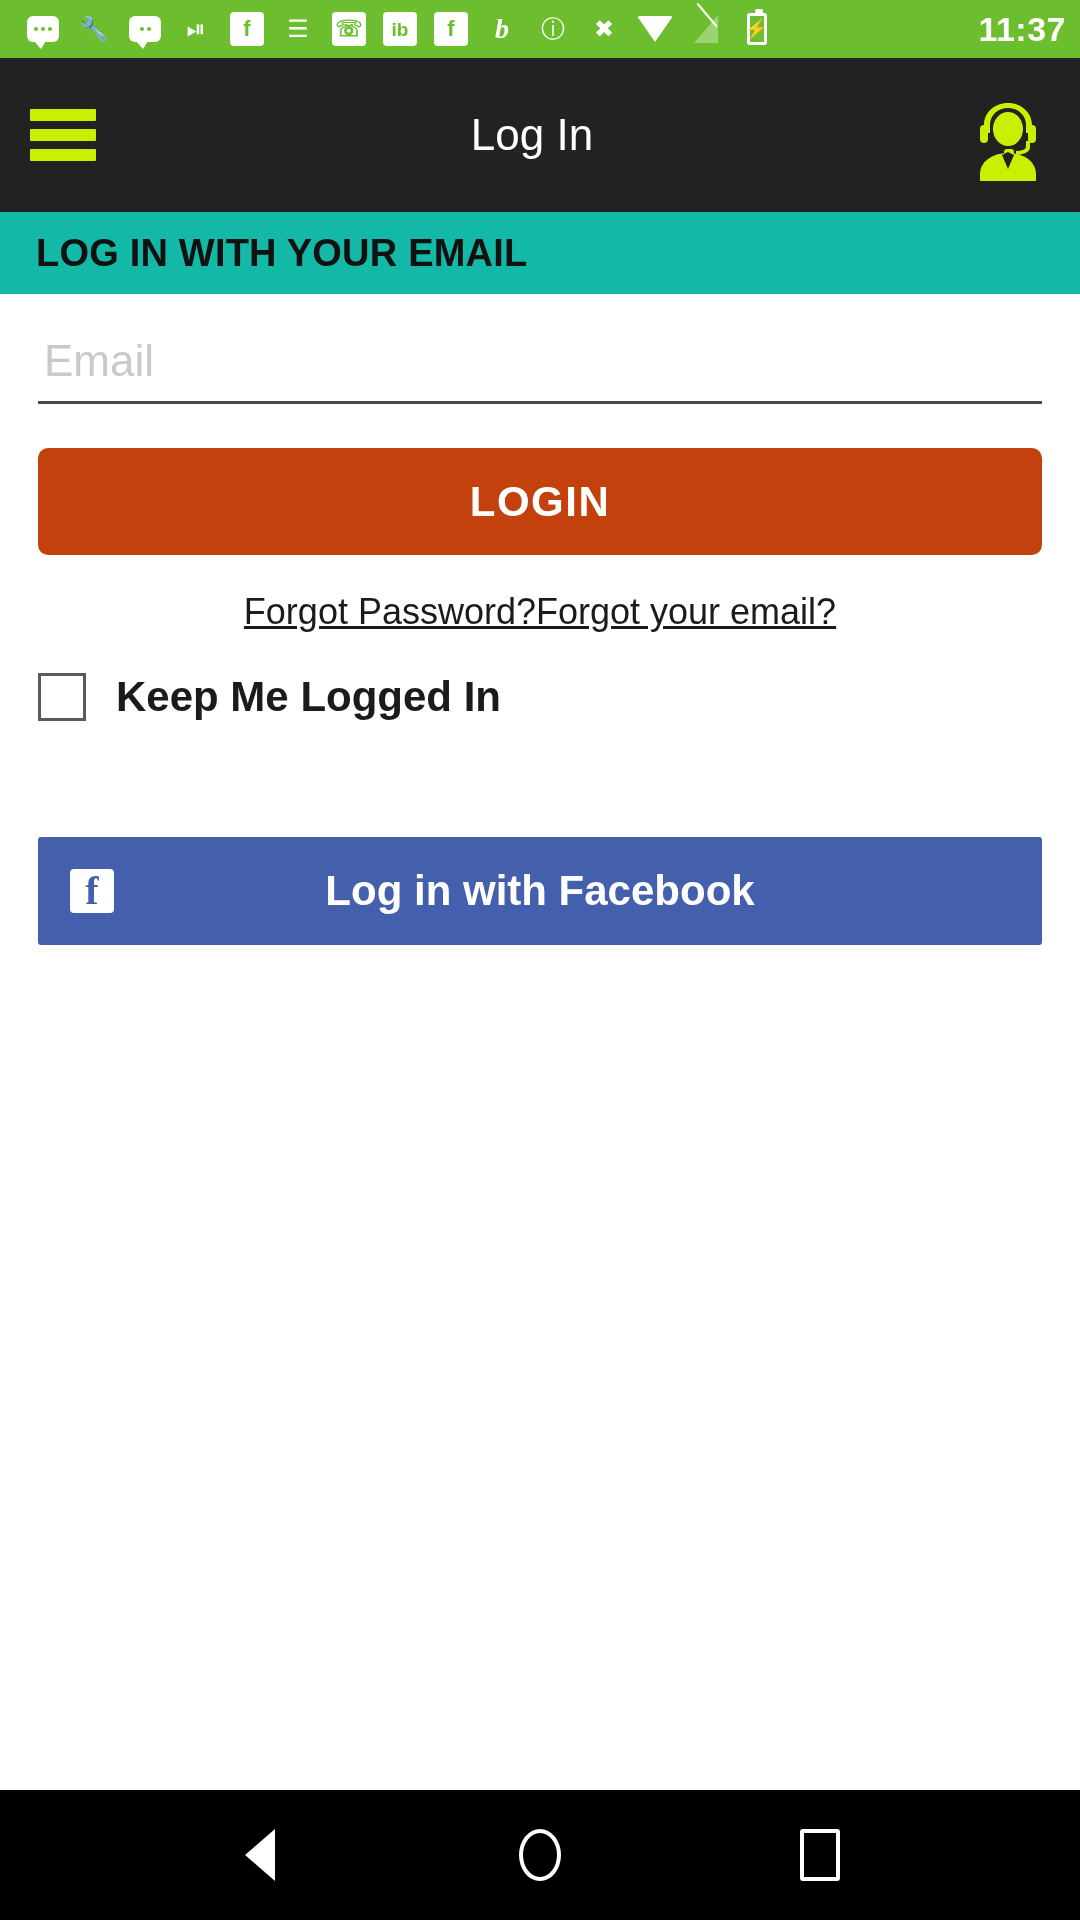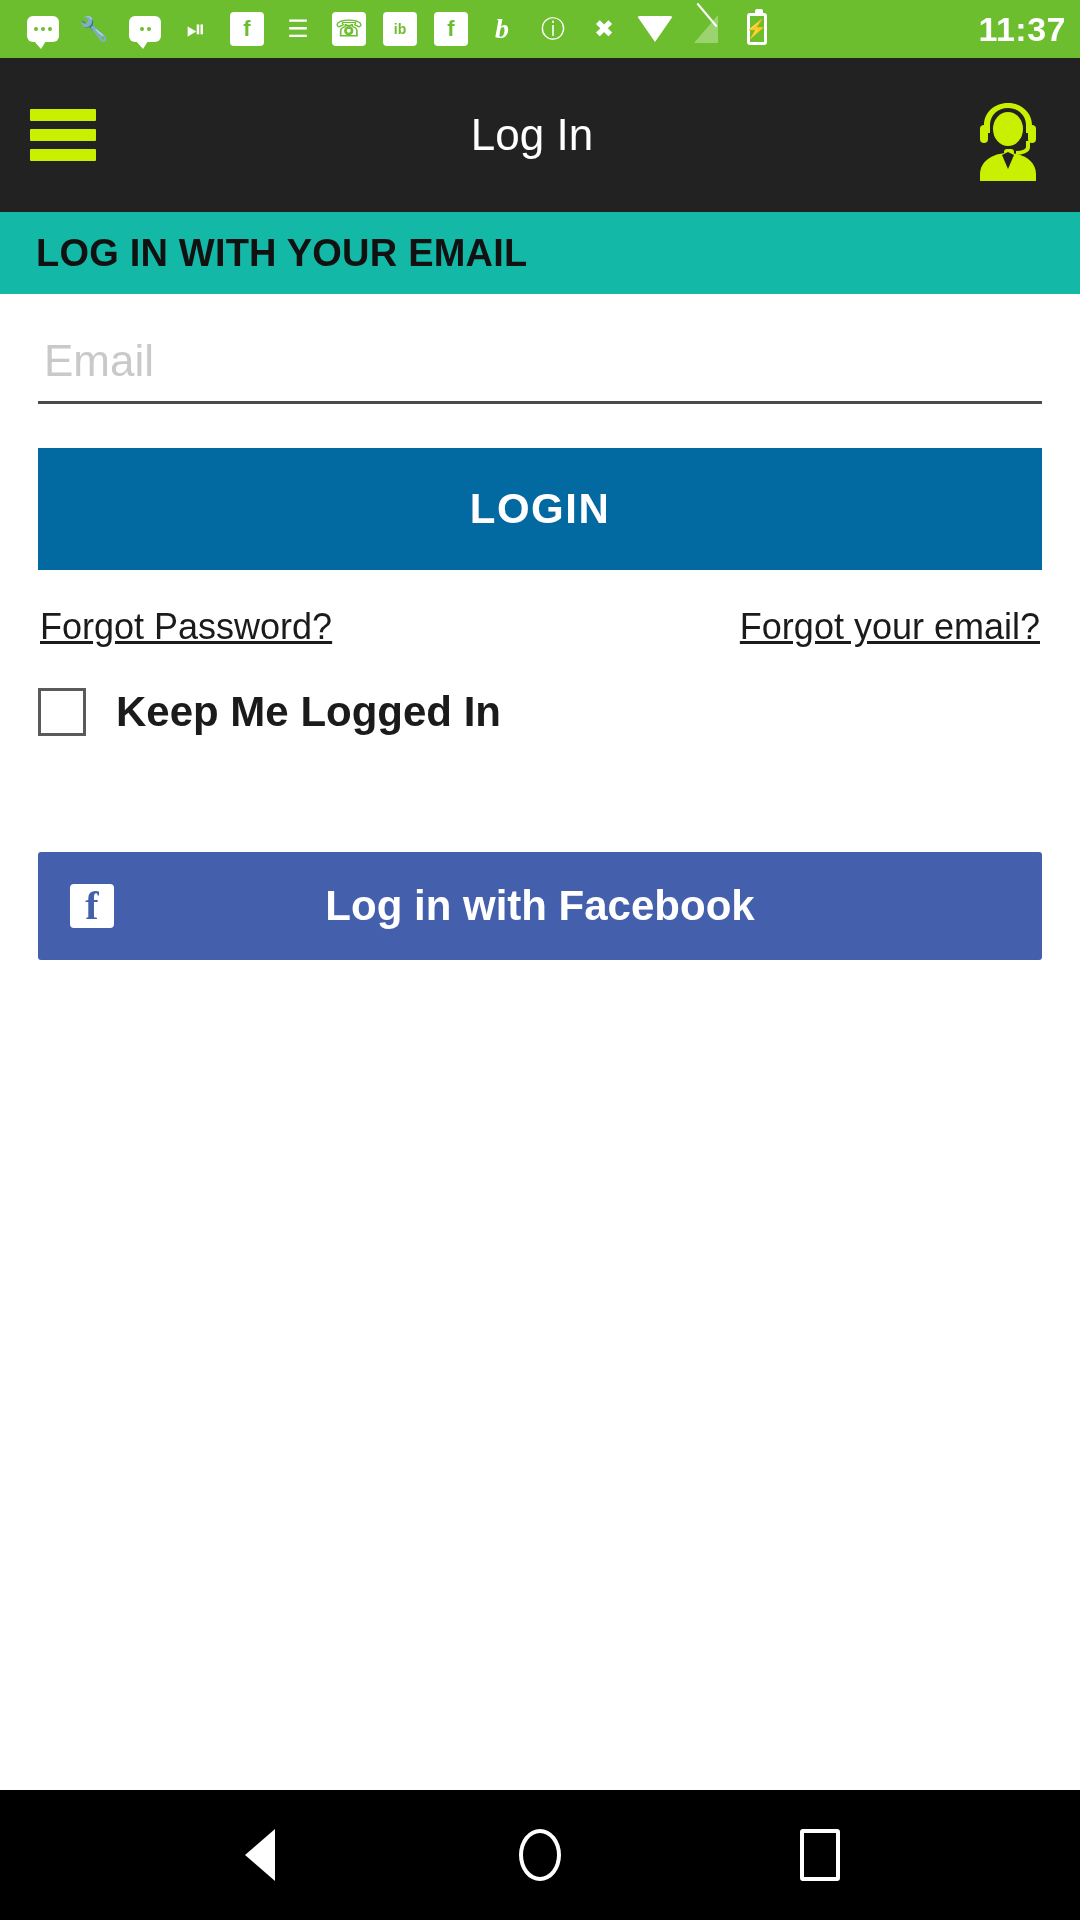--- a/index.html
+++ b/index.html
@@ -46,21 +46,21 @@
     line-height: 1;
     flex: 0 0 auto;
   }
   .sq {
     background: #ffffff;
     color: #6cbe2e;
     border-radius: 4px;
     font-weight: bold;
     font-size: 22px;
   }
-  .sq.small-lbl { font-size: 14px; }
+  .sq.small-lbl { font-size: 19px; }
   .bubble {
     width: 32px; height: 26px;
     background: #fff;
     border-radius: 6px;
     position: relative;
     display: flex; align-items: center; justify-content: center;
     gap: 3px;
   }
   .bubble:after {
     content: "";
@@ -188,36 +188,36 @@
     font-family: "Liberation Sans", sans-serif;
     font-size: 44px;
     color: #222222;
     padding: 0 6px 11px 6px;
     outline: none;
   }
   .field input::placeholder { color: #c9c9c9; }
 
   .login-btn {
     width: 100%;
-    height: 122px;
+    height: 107px;
     margin-top: 24px;
-    background: #0369a1;
+    background: #c2410c;
     color: #ffffff;
     border: none;
-    border-radius: 0;
+    border-radius: 10px;
     font-family: "Liberation Sans", sans-serif;
     font-size: 42px;
     font-weight: bold;
     letter-spacing: 1.5px;
     cursor: pointer;
   }
 
   .links-row {
     display: flex;
-    justify-content: space-between;
+    justify-content: center;
     align-items: center;
     margin-top: 36px;
     padding: 0 2px;
   }
   .link {
     color: #1b1b1b;
     font-size: 36px;
     text-decoration: underline;
     cursor: pointer;
     white-space: nowrap;

